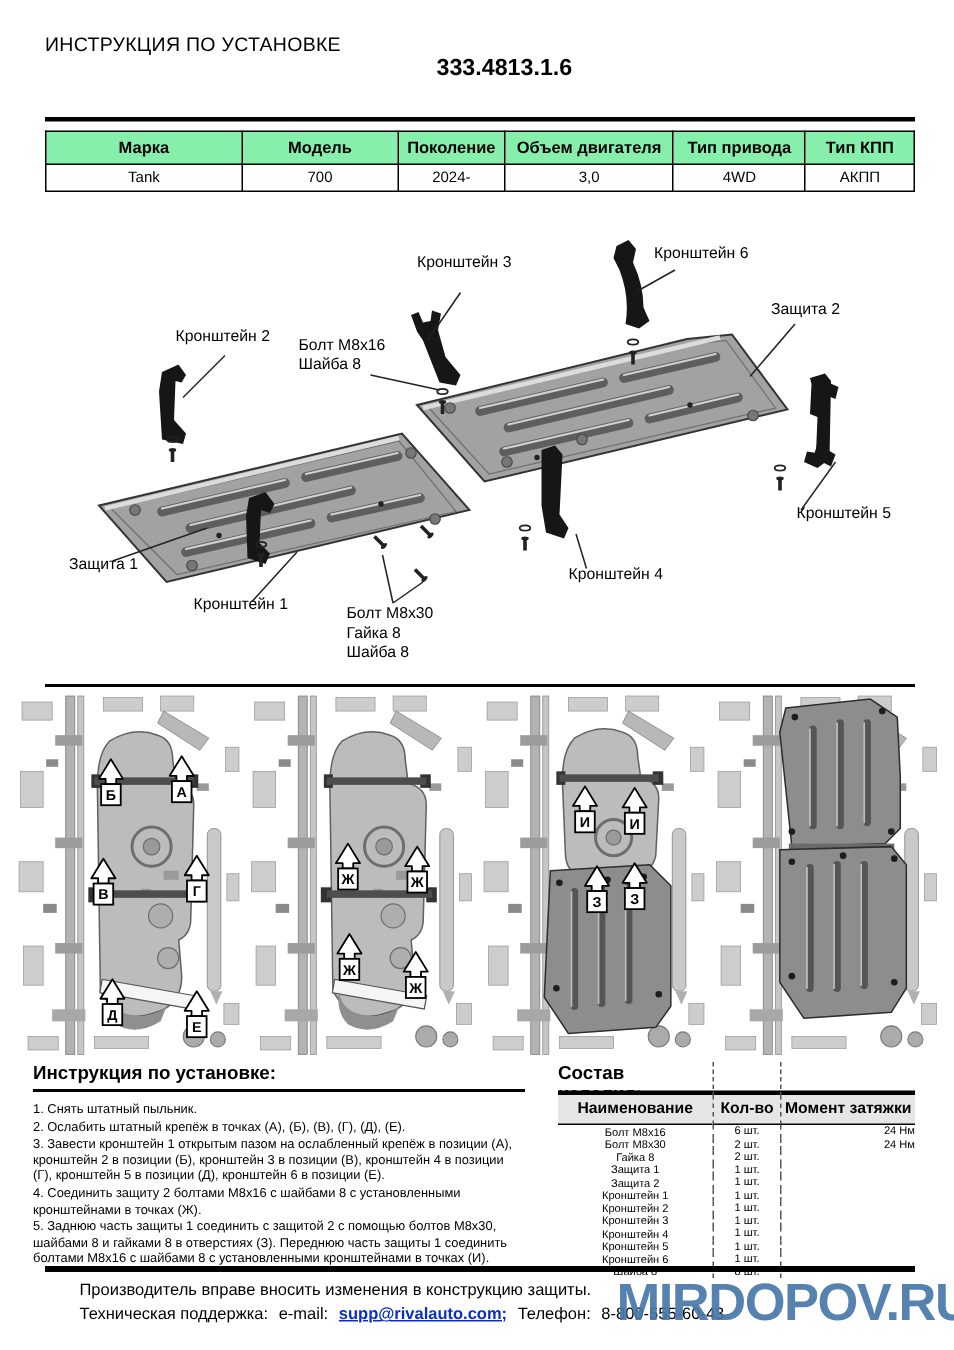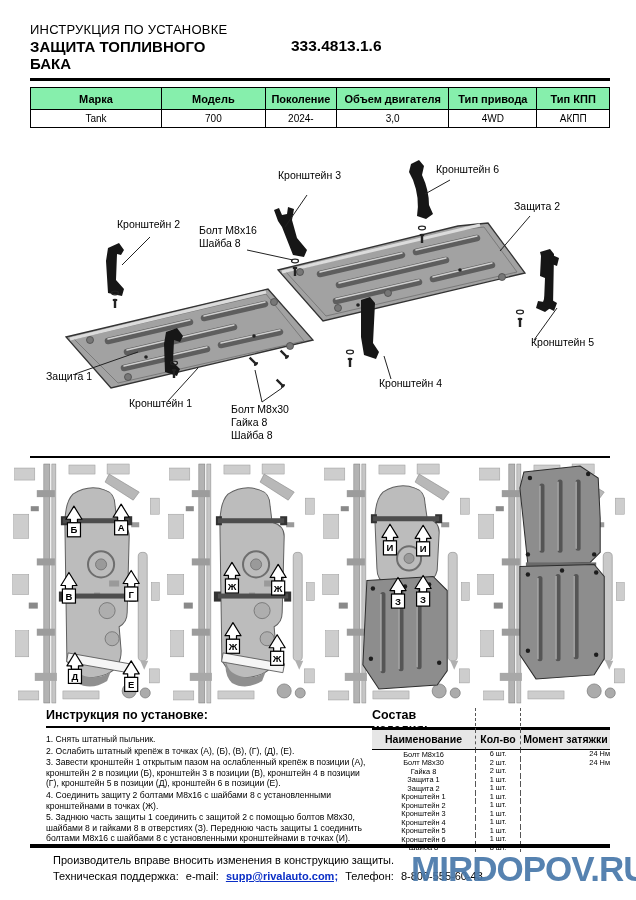--- a/index.html
+++ b/index.html
@@ -25,21 +25,21 @@
   .diagram{position:absolute;left:28px;top:150px;width:582px;height:302px;}
   .diagram svg{position:absolute;left:0;top:0;}
   .callout{position:absolute;font-size:10.5px;line-height:13px;white-space:pre-line;}
 
   
   .panels{position:absolute;left:10px;top:462px;width:626px;height:243px;display:flex;gap:3px;}
   .panel{width:152px;height:243px;}
   .mletter{font-size:9.5px;font-weight:bold;text-anchor:middle;fill:#000;}
 
   
-  .instructions{position:absolute;left:46px;top:708px;width:328px;}
+  .instructions{position:absolute;left:22px;top:708px;width:328px;}
   .col-head{font-size:12.5px;font-weight:bold;}
   .instructions .col-head{border-bottom:2px solid #000;padding-bottom:4px;}
   .steps{margin-top:6px;}
   .step{font-size:8.6px;line-height:10.6px;margin-bottom:1px;}
 
   .parts{position:absolute;left:372px;top:708px;width:238px;}
   .parts-headrow{display:grid;grid-template-columns:103px 45px 90px;height:19px;}
   .parts-headrow .gapc{border-left:1px dashed #555;}
   .ptable{display:grid;grid-template-columns:103px 45px 90px;border-top:3px solid #000;}
   .ptable .ph{background:#e6e6e6;font-size:10.5px;font-weight:bold;text-align:center;
@@ -130,21 +130,20 @@
     <g id="dbolt">
       <ellipse cx="0" cy="0" rx="2.5" ry="1.3" fill="#222"></ellipse>
       <rect x="-1.2" y="0" width="2.4" height="9" fill="#222"></rect>
     </g>
   </defs>
 </svg>
 
 <div class="page">
 
   <div class="doc-type">ИНСТРУКЦИЯ ПО УСТАНОВКЕ</div>
-  <div class="doc-title">ЗАЩИТА ТОПЛИВНОГО БАКА</div>
   <div class="part-number">333.4813.1.6</div>
   <div class="rule rule-top"></div>
 
   <table class="vtable">
     <tbody>
         <tr>
       <th style="width:136px">Марка</th>
       <th style="width:105px">Модель</th>
       <th style="width:67px">Поколение</th>
       <th style="width:113px">Объем двигателя</th>

